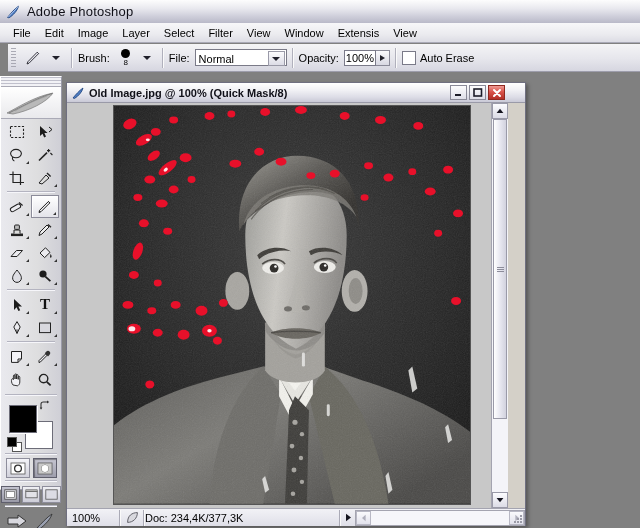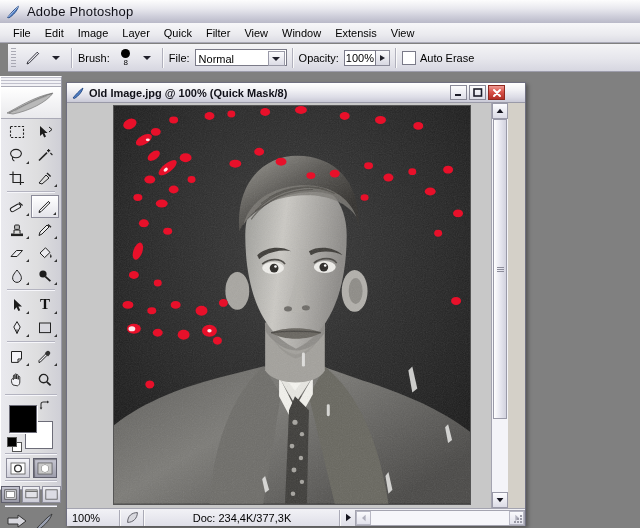--- a/index.html
+++ b/index.html
@@ -358,21 +358,21 @@
   .st-zoom {
     width: 52px; height: 17px;
     font-size: 11px; color: #000;
     display: flex; align-items: center; padding-left: 5px;
     box-sizing: border-box;
   }
   .st-sep { width:1px; height:16px; background:#aaaab6; border-right:1px solid #fafafa;}
   .st-icon { width: 22px; display:flex;align-items:center;justify-content:center;}
   .st-doc {
     flex: 1; font-size: 11px; color:#000;
-    text-align: center;
+    text-align: left;
   }
   .st-arrow { width:14px; display:flex;align-items:center;justify-content:center;}
   .hscroll {
     position: relative;
     width: 170px; height: 16px;
     background: #f0f0f4;
     border: 1px solid #a4a4b0;
     box-sizing: border-box;
     display:flex; align-items:center;
   }
@@ -402,21 +402,21 @@
       </svg>
     </div>
     <div class="app-title-text">Adobe Photoshop</div>
   </div>
 
   <div class="menubar">
     <div class="menu-item">File</div>
     <div class="menu-item">Edit</div>
     <div class="menu-item">Image</div>
     <div class="menu-item">Layer</div>
-    <div class="menu-item">Quick</div>
+    <div class="menu-item">Select</div>
     <div class="menu-item">Filter</div>
     <div class="menu-item">View</div>
     <div class="menu-item">Window</div>
     <div class="menu-item">Extensis</div>
     <div class="menu-item">View</div>
   </div>
 
   <div class="optionsbar">
     <div class="grip"></div>
     <div class="opt-toolicon">

